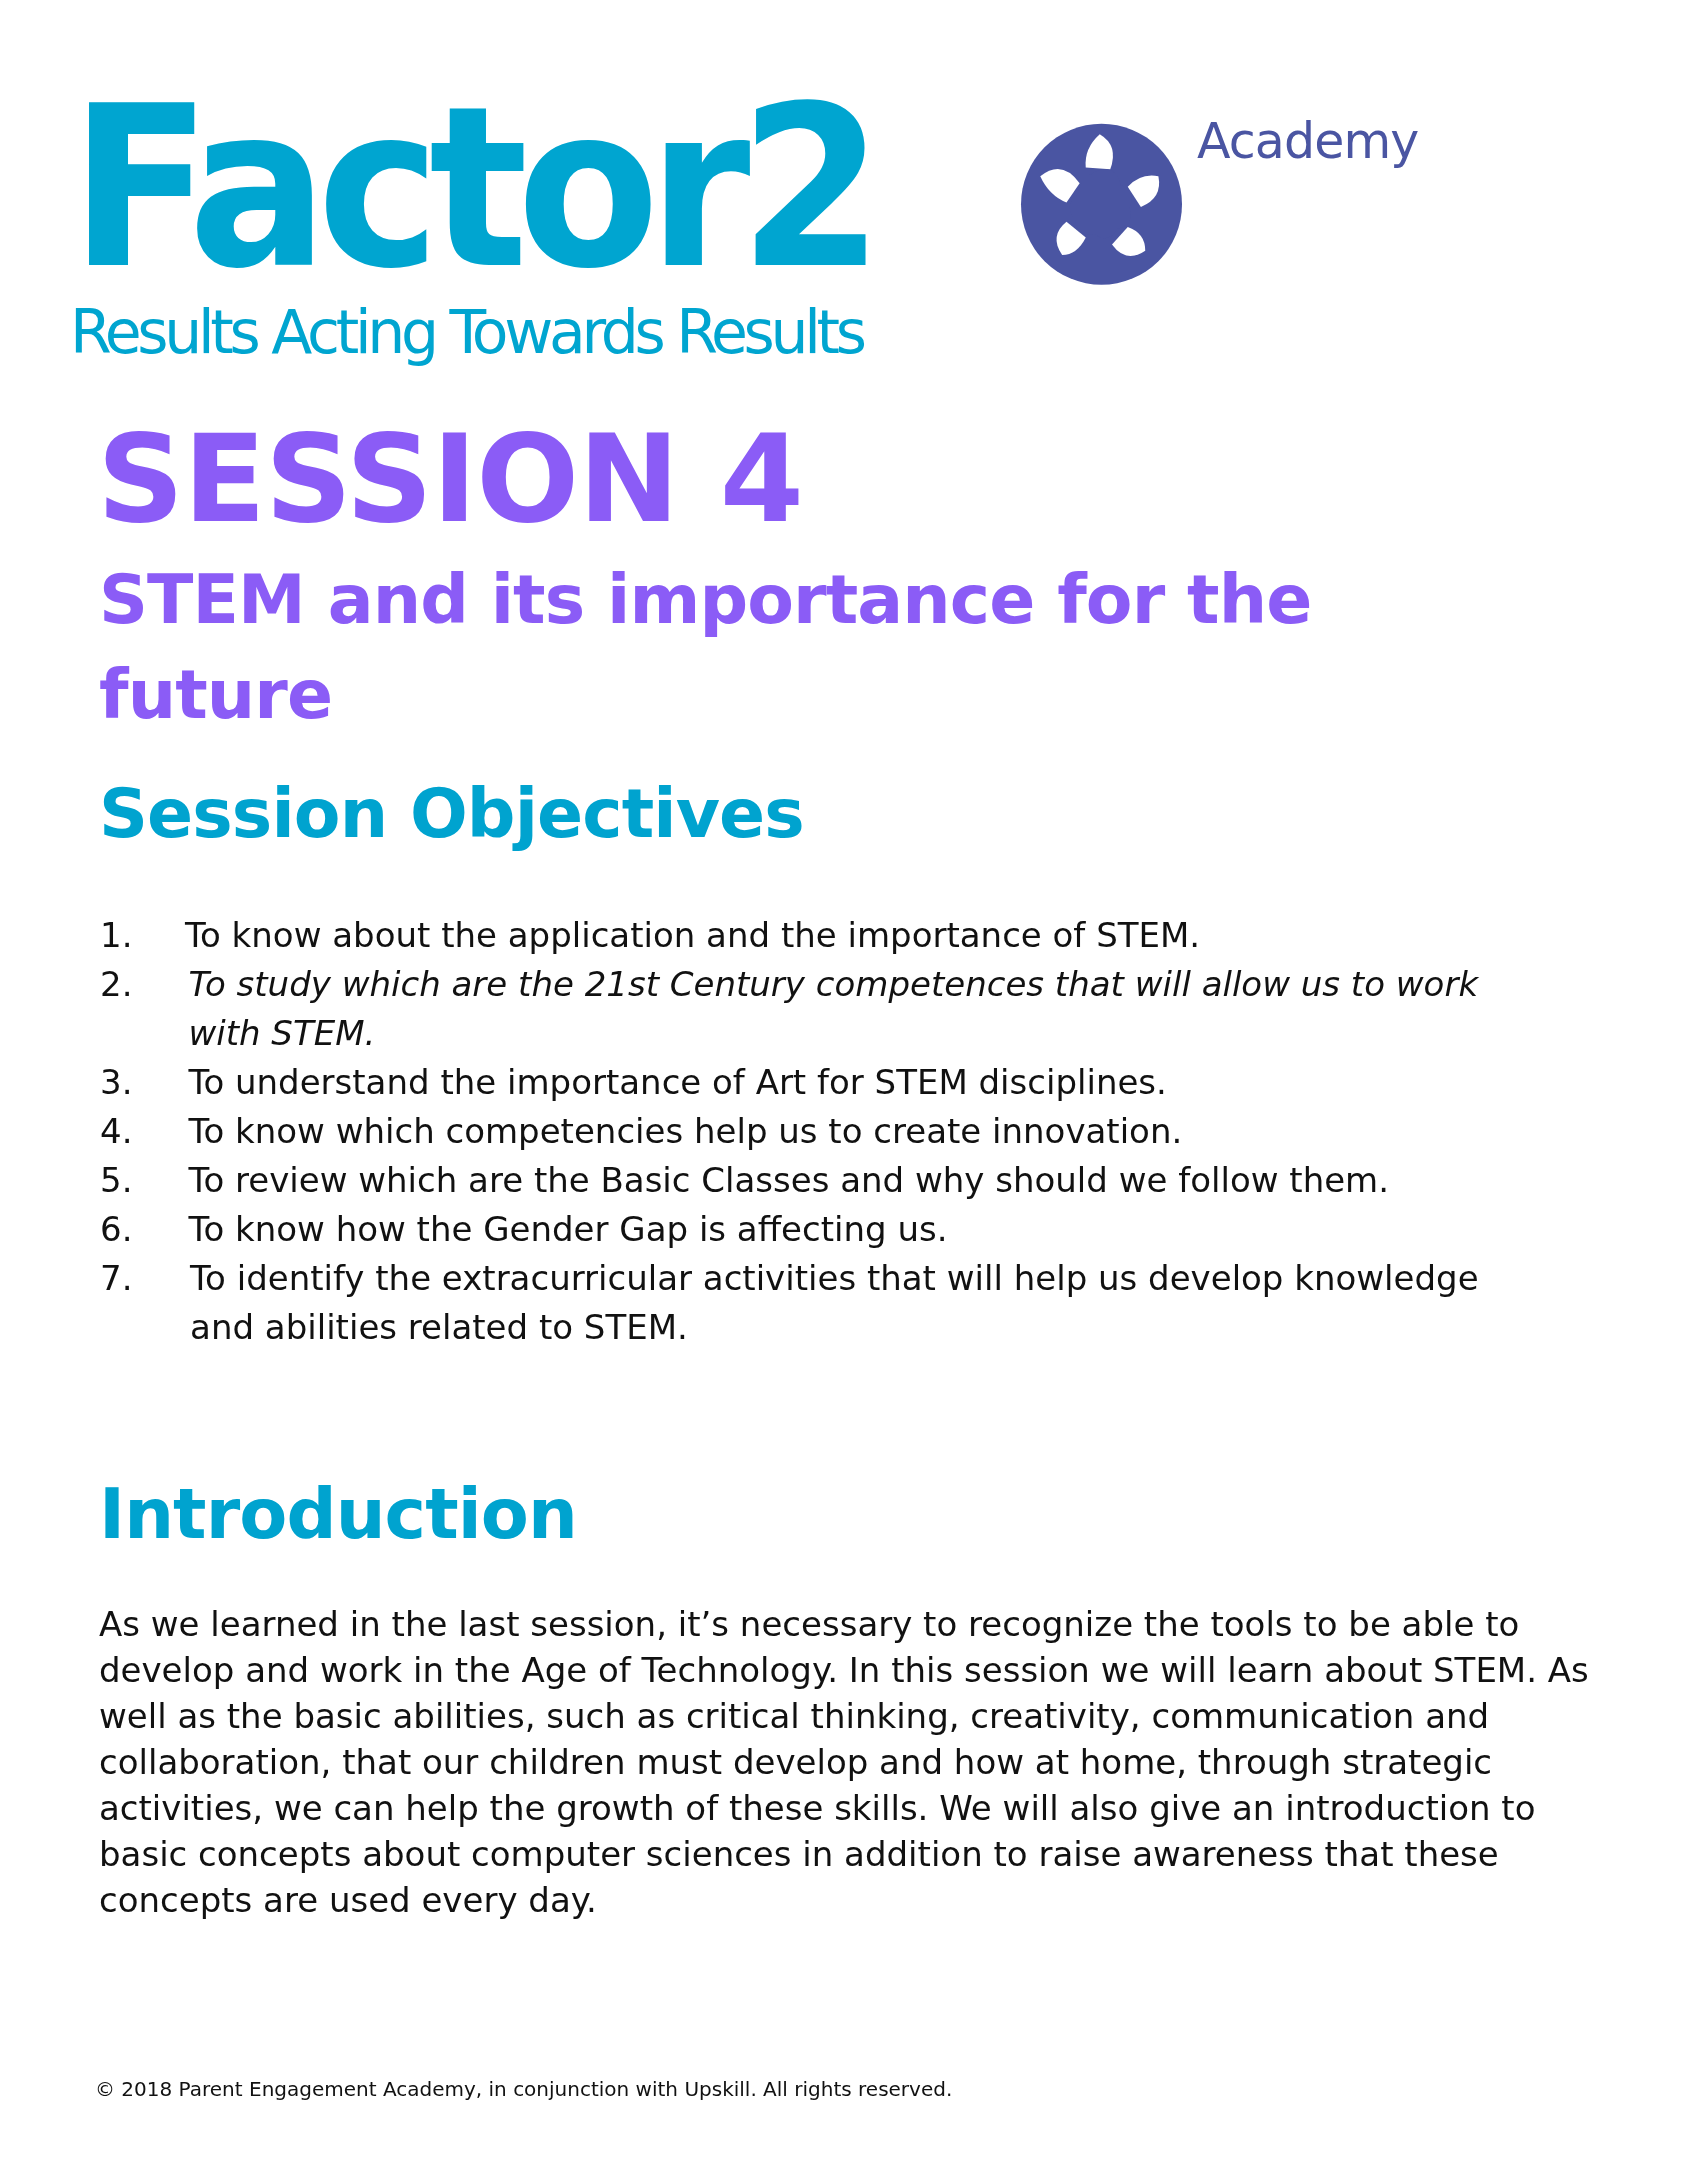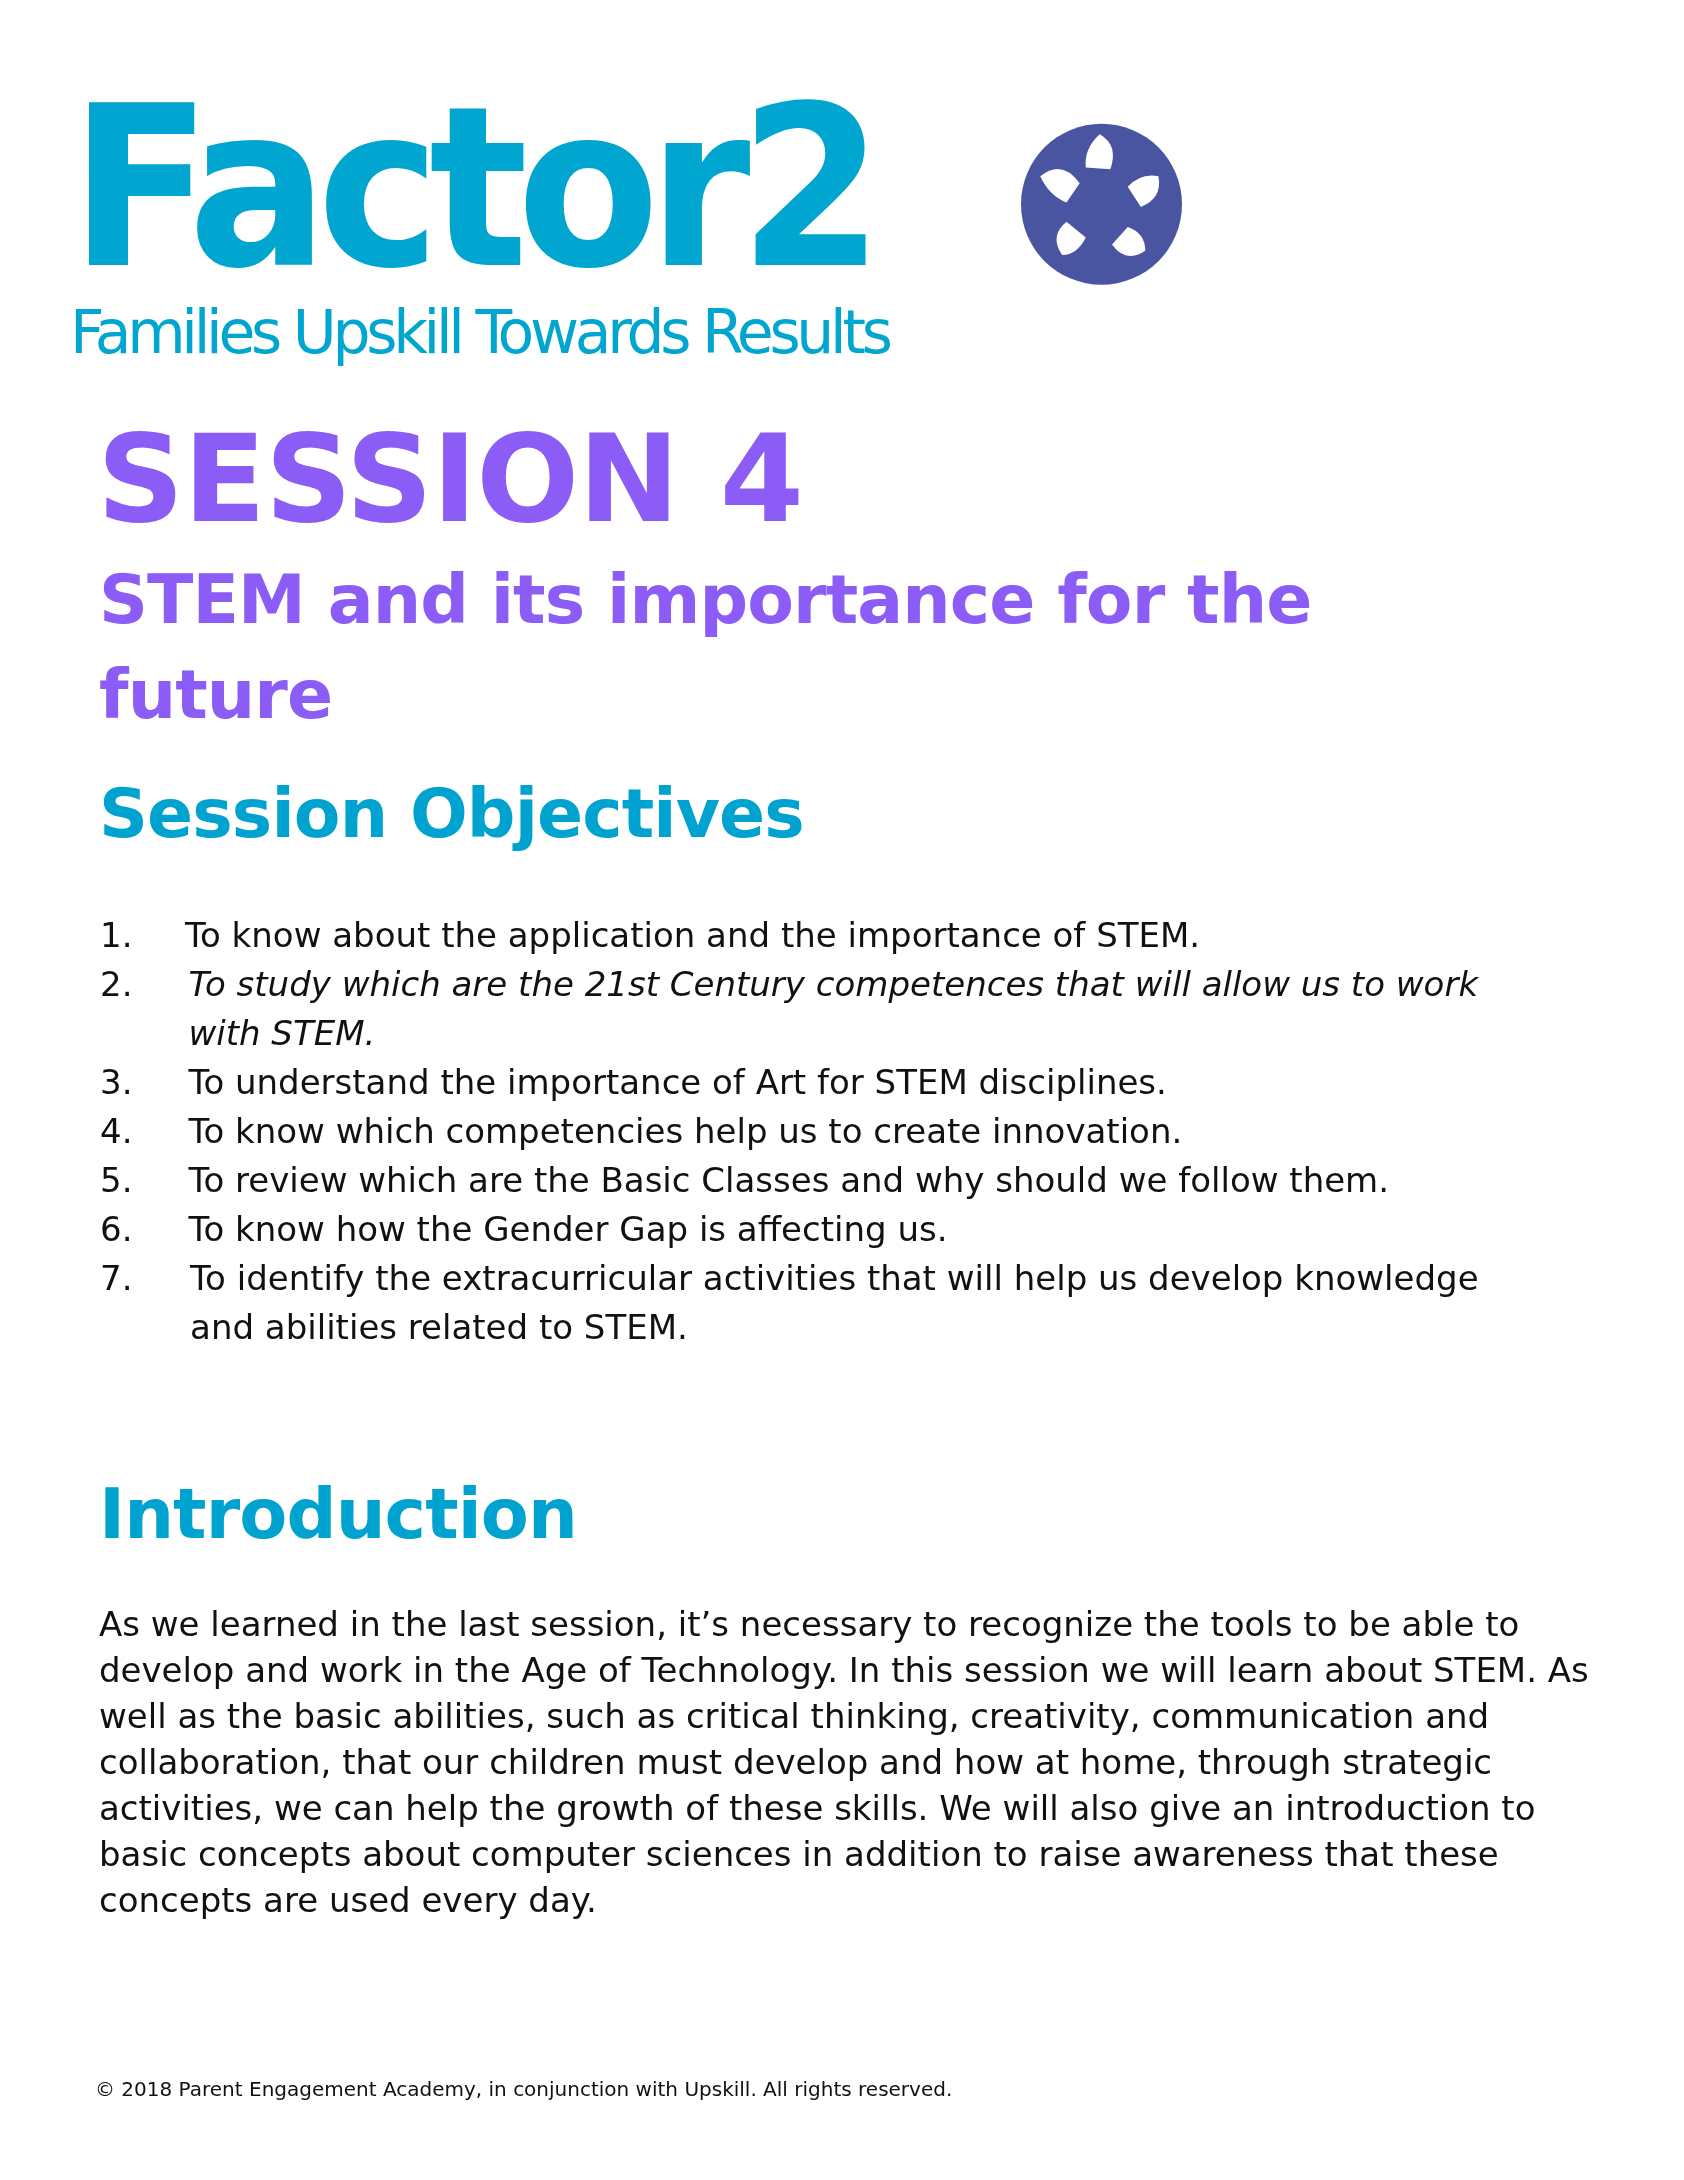--- a/index.html
+++ b/index.html
@@ -31,36 +31,37 @@
   #intro-heading { left: 99px; top: 1467px; font-weight: bold; font-size: 70px; line-height: 94px; letter-spacing: -0.9px; white-space: nowrap; }
   #intro-paragraph { left: 99px; top: 1601px; width: 1516px; font-size: 34px; line-height: 46px; margin: 0; }
 
   #footer { left: 95px; top: 2072px; font-size: 20px; line-height: 34px; white-space: nowrap; color: #111111; }
 </style>
 </head>
 <body>
 
 <div id="factor-logo" class="abs">
   <div class="abs factor-word">Factor2</div>
-  <div class="abs factor-tag">Families Upskill Towards Results</div>
+  <div class="abs factor-tag">Results Acting Towards Results</div>
 </div>
 
 <div id="pea-logo" class="abs">
   <svg class="abs pea-mark" viewBox="0 0 200 200">
     <circle cx="100" cy="102" r="92" fill="#4a55a2"></circle>
     <g fill="#ffffff">
       <path d="M30 70 Q55 50 75 78 L60 100 Q40 92 30 70 Z"></path>
       <path d="M98 22 Q120 35 110 62 L82 60 Q80 38 98 22 Z"></path>
       <path d="M165 70 Q170 95 145 105 L130 82 Q145 66 165 70 Z"></path>
       <path d="M150 155 Q128 170 112 148 L130 128 Q150 135 150 155 Z"></path>
       <path d="M55 160 Q40 138 60 122 L82 140 Q72 160 55 160 Z"></path>
     </g>
     <path d="M100 62 Q118 60 122 80 Q140 88 132 106 Q138 126 118 130 Q108 148 92 136 Q72 140 70 120 Q56 104 72 92 Q76 70 100 62 Z" fill="#4a55a2"></path>
   </svg>
   <div class="abs pea-text">
+    <div>Academy</div>
   </div>
 </div>
 
 <div id="session-title" class="abs teal">SESSION 4</div>
 <div id="session-subtitle" class="abs teal">STEM and its importance for the future</div>
 
 <div id="objectives-heading" class="abs cyan">Session Objectives</div>
 <ol id="objectives-list" class="abs">
   <li>
       <span class="num">1.</span>

